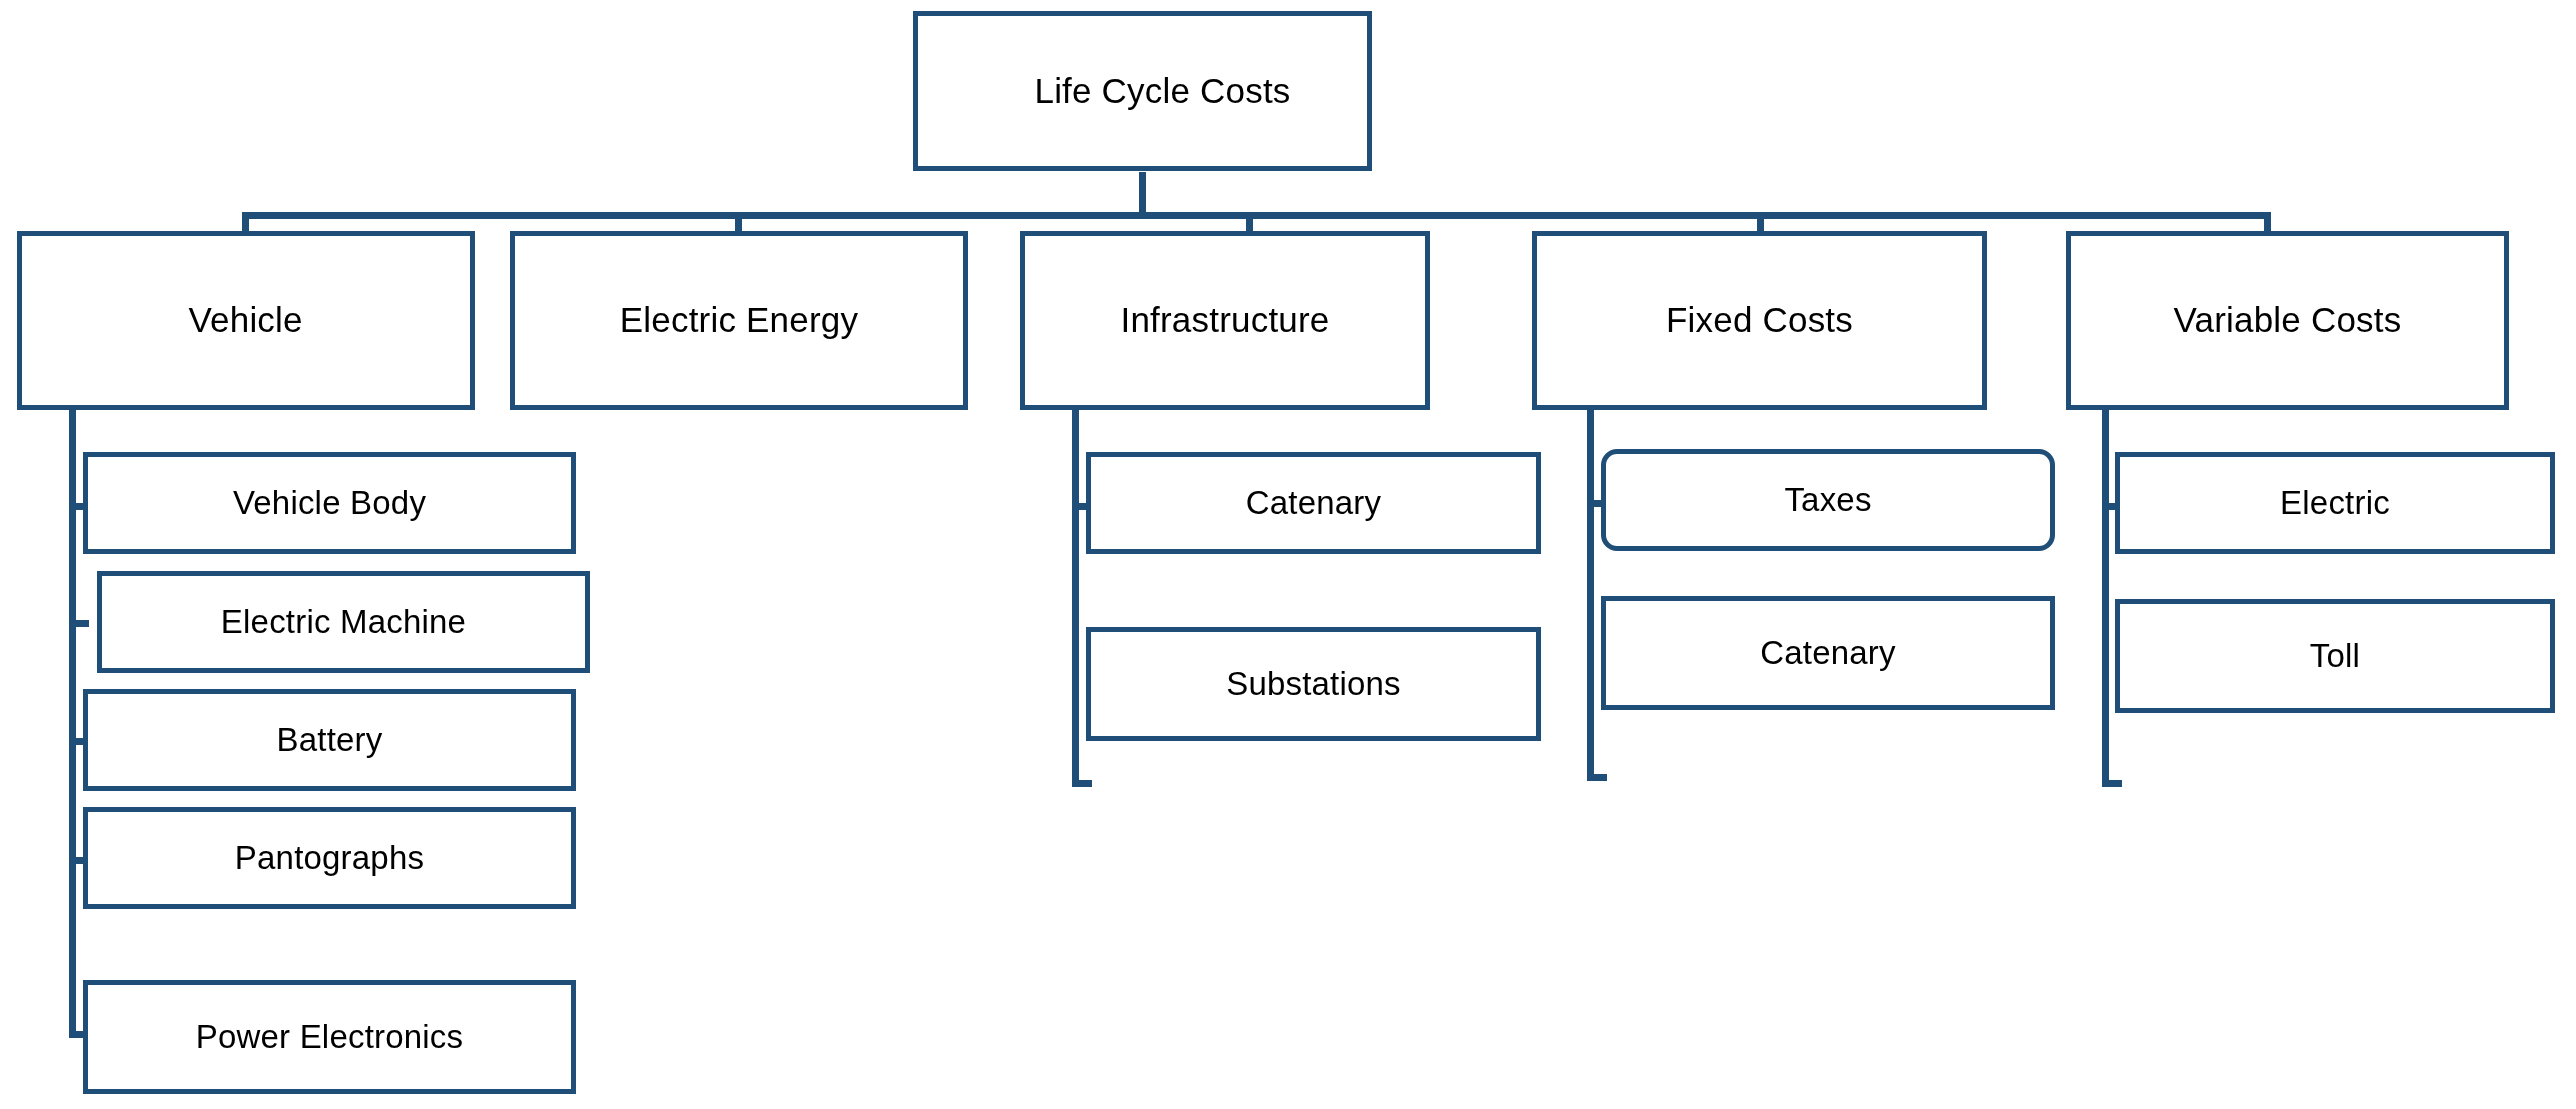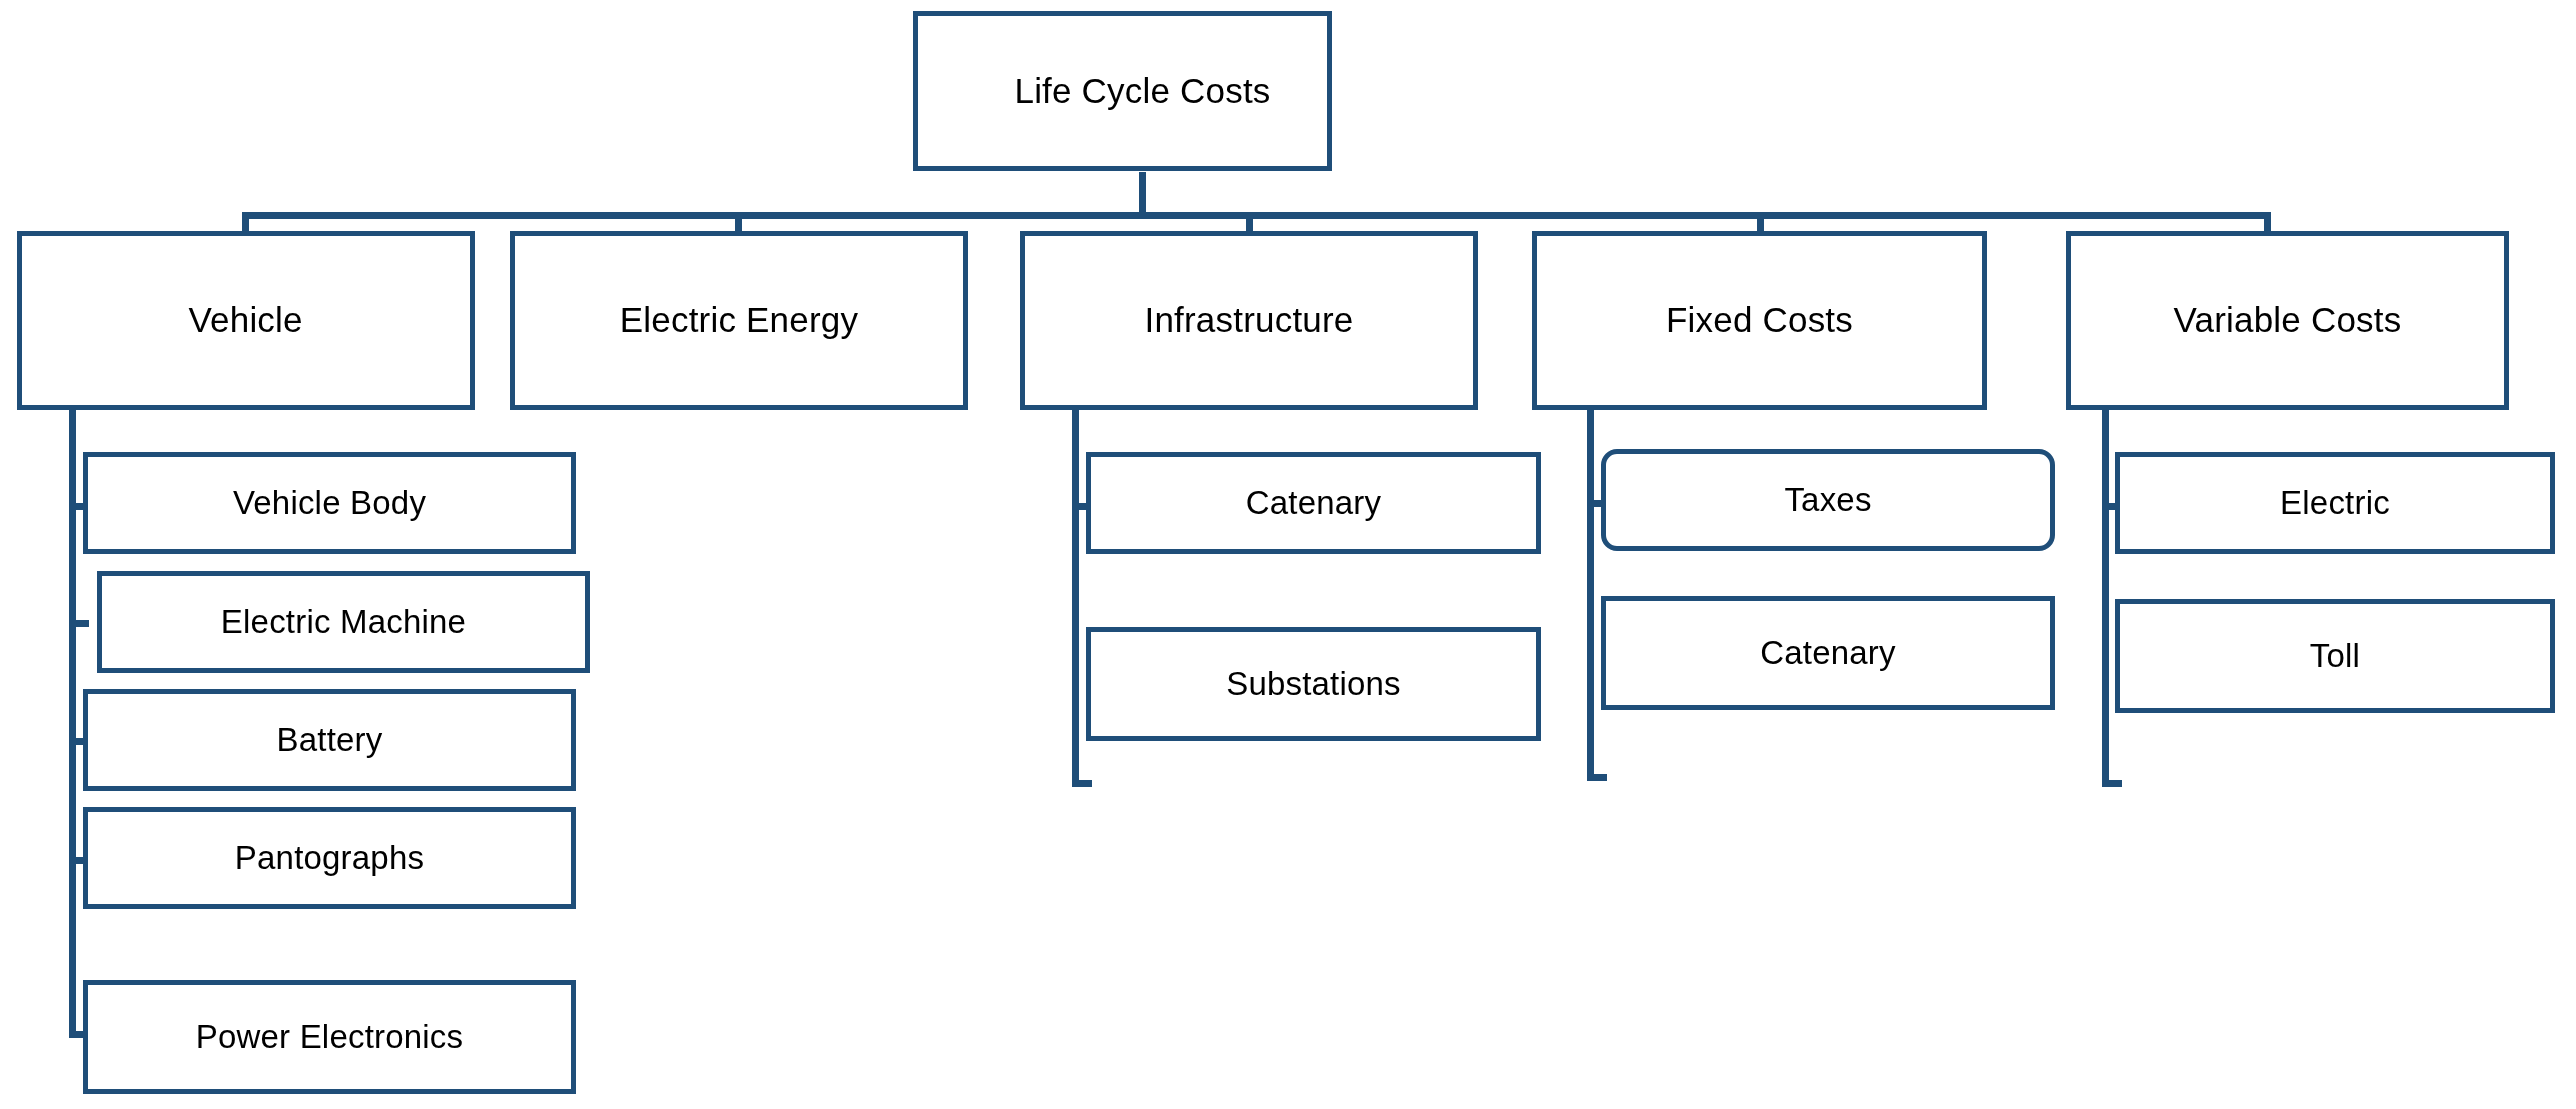--- a/index.html
+++ b/index.html
@@ -41,21 +41,21 @@
     z-index:1;
   }
   .conn.h{height:6.8px;}
   .conn.v{width:6.8px;}
 </style>
 </head>
 <body>
 
 <div id="stage">
 
-  <div class="node root" style="left:913px;top:11.3px;width:419px;height:160px;padding-left:40px;">
+  <div class="node root" style="left:913px;top:11.3px;width:459px;height:160px;padding-left:40px;">
     <span class="node-label">Life Cycle Costs</span>
   </div>
 
   <div class="conn v" style="left:1139px;top:172px;width:6.8px;height:43px;"></div>
 
   <div class="conn h" style="left:242px;top:212px;width:2028px;height:6.8px;"></div>
 
   <div class="conn v" style="left:242px;top:212px;width:6.8px;height:21px;"></div>
   <div class="conn v" style="left:735px;top:212px;width:6.8px;height:21px;"></div>
   <div class="conn v" style="left:1246px;top:212px;width:6.8px;height:21px;"></div>
@@ -63,21 +63,21 @@
   <div class="conn v" style="left:2264px;top:212px;width:6.8px;height:21px;"></div>
 
   <div class="node lvl2" style="left:16.6px;top:231px;width:458px;height:179px;">
     <span class="node-label">Vehicle</span>
   </div>
 
   <div class="node lvl2" style="left:510px;top:231px;width:458px;height:179px;">
     <span class="node-label">Electric Energy</span>
   </div>
 
-  <div class="node lvl2" style="left:1020px;top:231px;width:458px;height:179px;">
+  <div class="node lvl2" style="left:1020px;top:231px;width:410px;height:179px;">
     <span class="node-label">Infrastructure</span>
   </div>
 
   <div class="node lvl2" style="left:1532px;top:231px;width:455px;height:179px;">
     <span class="node-label">Fixed Costs</span>
   </div>
 
   <div class="node lvl2" style="left:2050px;top:231px;width:443px;height:179px;margin-left:16px;">
     <span class="node-label">Variable Costs</span>
   </div>

